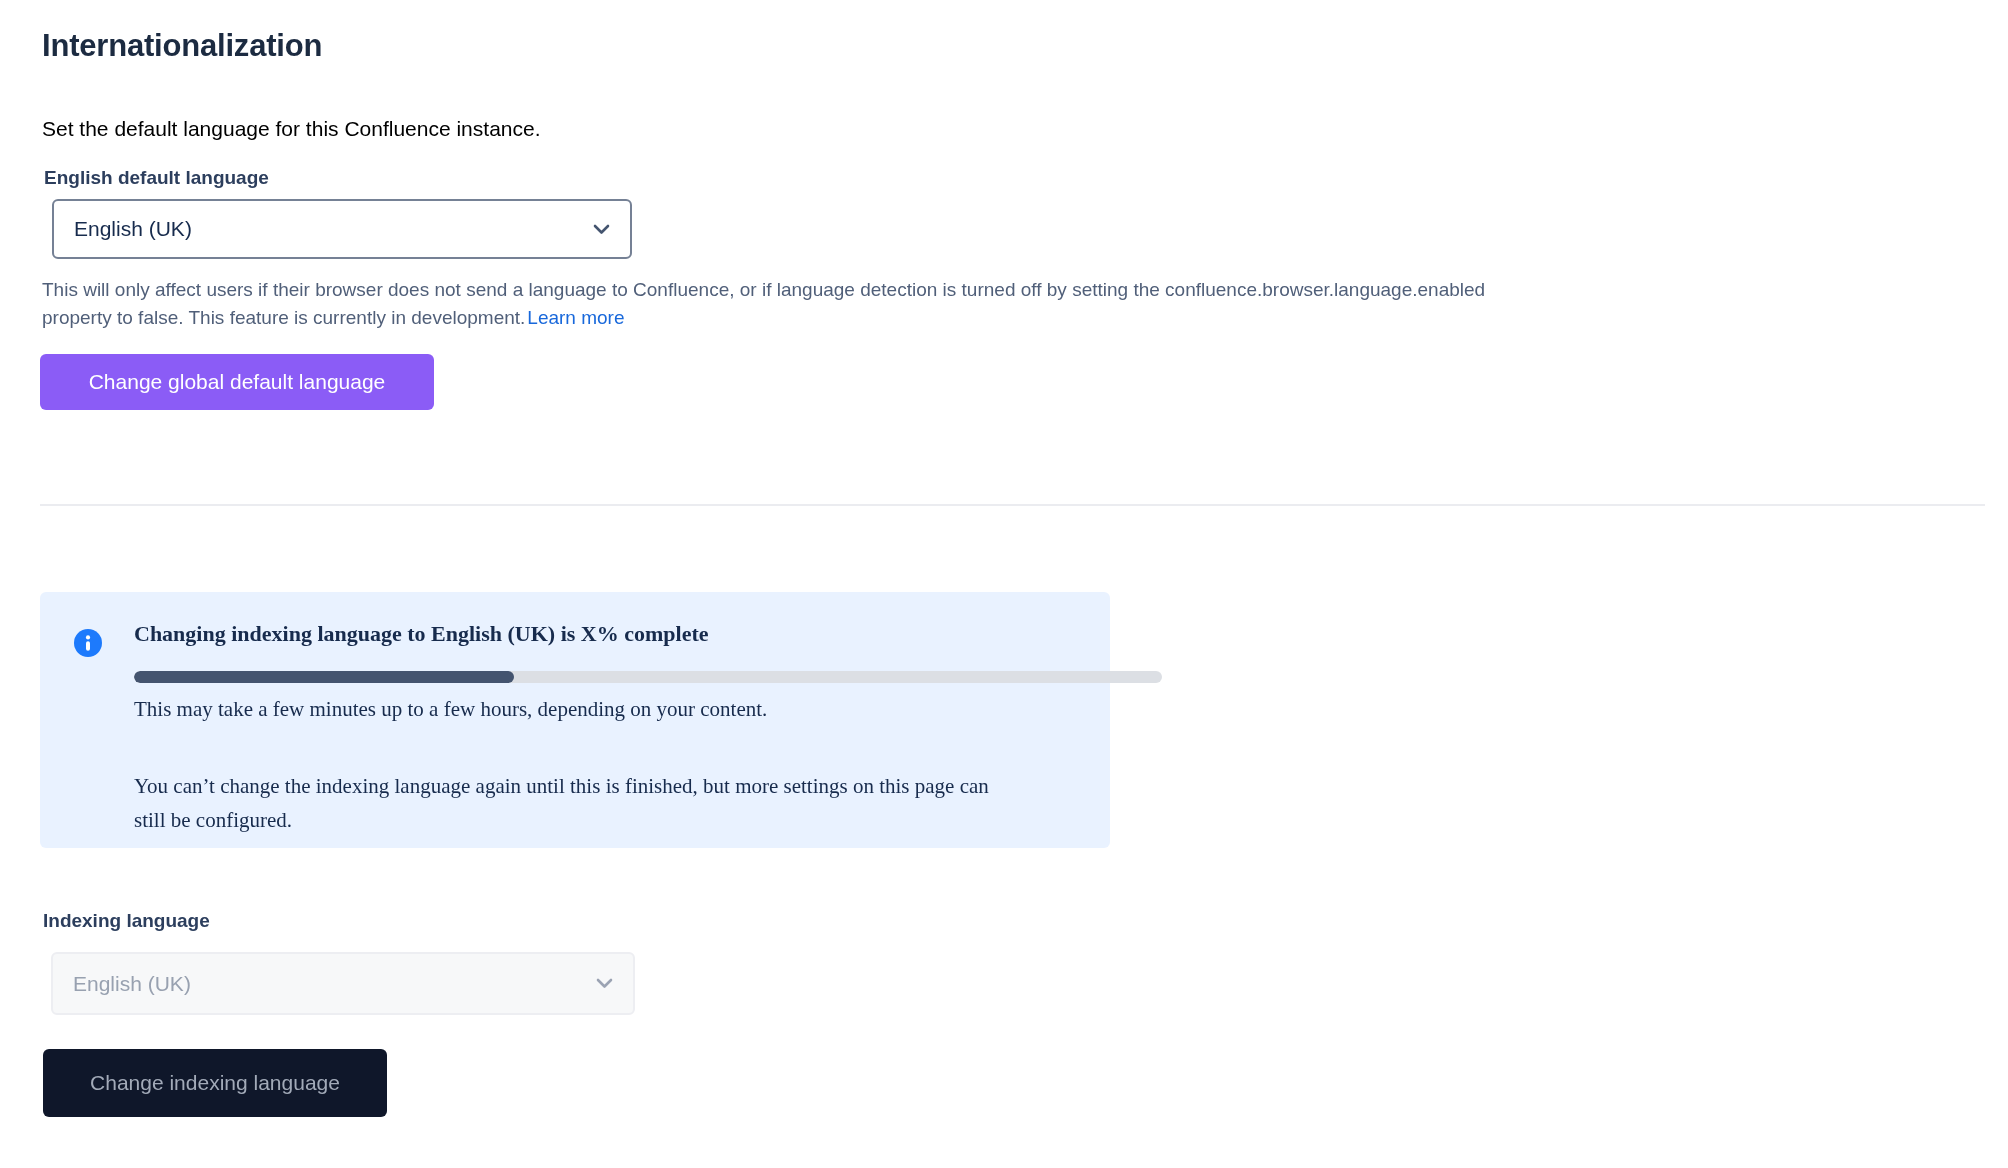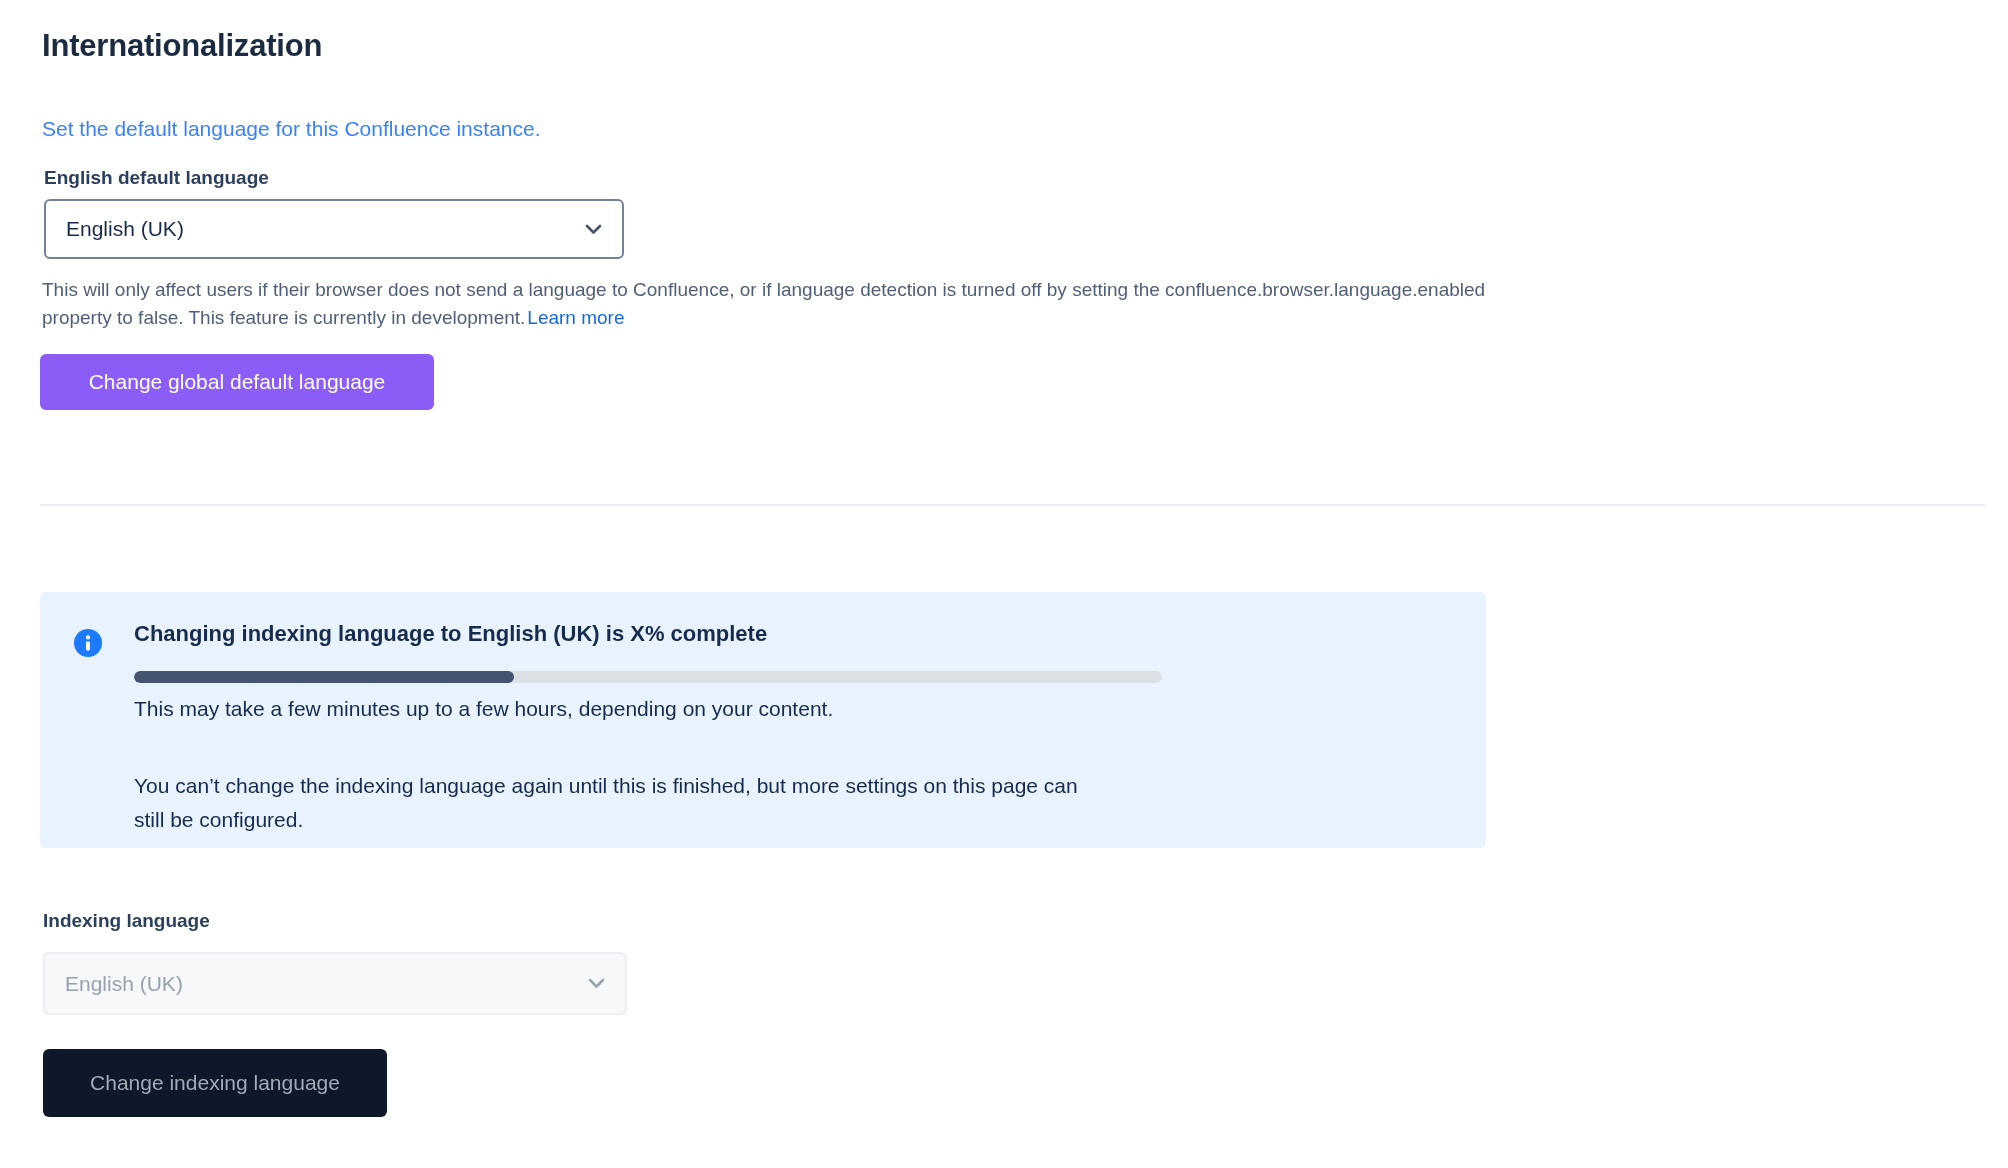--- a/index.html
+++ b/index.html
@@ -13,34 +13,35 @@
   }
   .abs { position: absolute; }
 
   .page-title {
     left: 42px; top: 28px;
     font-size: 31px; font-weight: 700; letter-spacing: -0.2px;
     color: #1C2B41;
   }
   .subtitle {
     left: 42px; top: 117px;
-    font-size: 21px; color: #3b82f6;
+    font-size: 21px; color: #000000;
   }
   .field-label {
     font-size: 19px; font-weight: 700; color: #2C3E5D;
   }
   .label-global { left: 44px; top: 167px; }
   .label-indexing { left: 43px; top: 910px; }
 
   .select-box {
     display: flex; align-items: center; justify-content: space-between;
     padding: 7px 20px;
     border-radius: 6px;
     font-size: 21px;
     cursor: pointer;
+    margin-left: 8px;
   }
   .select-global {
     left: 44px; top: 199px; width: 580px; height: 60px;
     background: #ffffff;
     border: 2px solid #758195;
     color: #172B4D;
   }
   .select-indexing {
     left: 43px; top: 952px; width: 584px; height: 63px;
     background: #F7F8F9;
@@ -73,22 +74,22 @@
     left: 43px; top: 1049px; width: 344px; height: 68px;
     background: #0f172a; color: #A2AAB8; cursor: not-allowed;
   }
 
   .divider {
     left: 40px; top: 504px; width: 1945px; height: 2px;
     background: #EBECF0; border: none;
   }
 
   .info-panel {
-    left: 40px; top: 592px; width: 1446px; height: 256px;
-    background: #E9F2FF; border-radius: 6px;
+    left: 40px; top: 592px; width: 1070px; height: 256px;
+    background: #E9F2FF; border-radius: 6px; font-family: Liberation Serif, serif;
   }
   .info-icon { left: 34px; top: 37px; width: 28px; height: 28px; }
   .panel-title {
     left: 94px; top: 29px;
     font-size: 22px; font-weight: 700; color: #172B4D;
   }
   .progress-track {
     left: 94px; top: 79px; width: 1028px; height: 12px;
     background: #DCDFE4; border-radius: 7px; overflow: hidden;
   }

